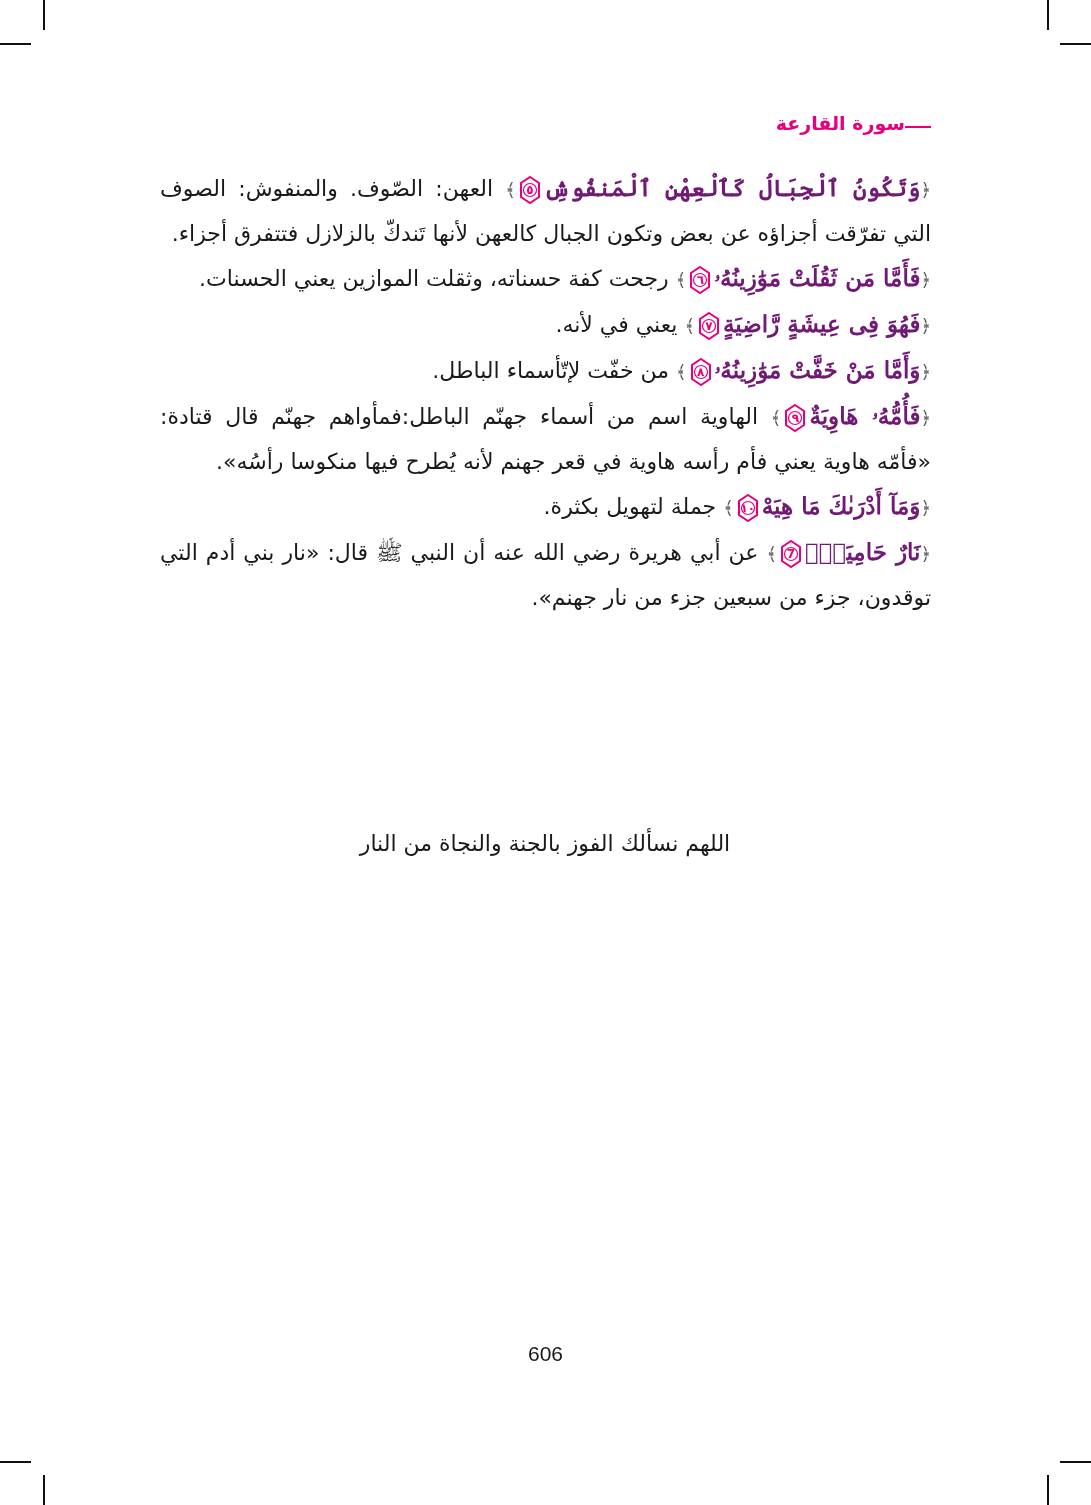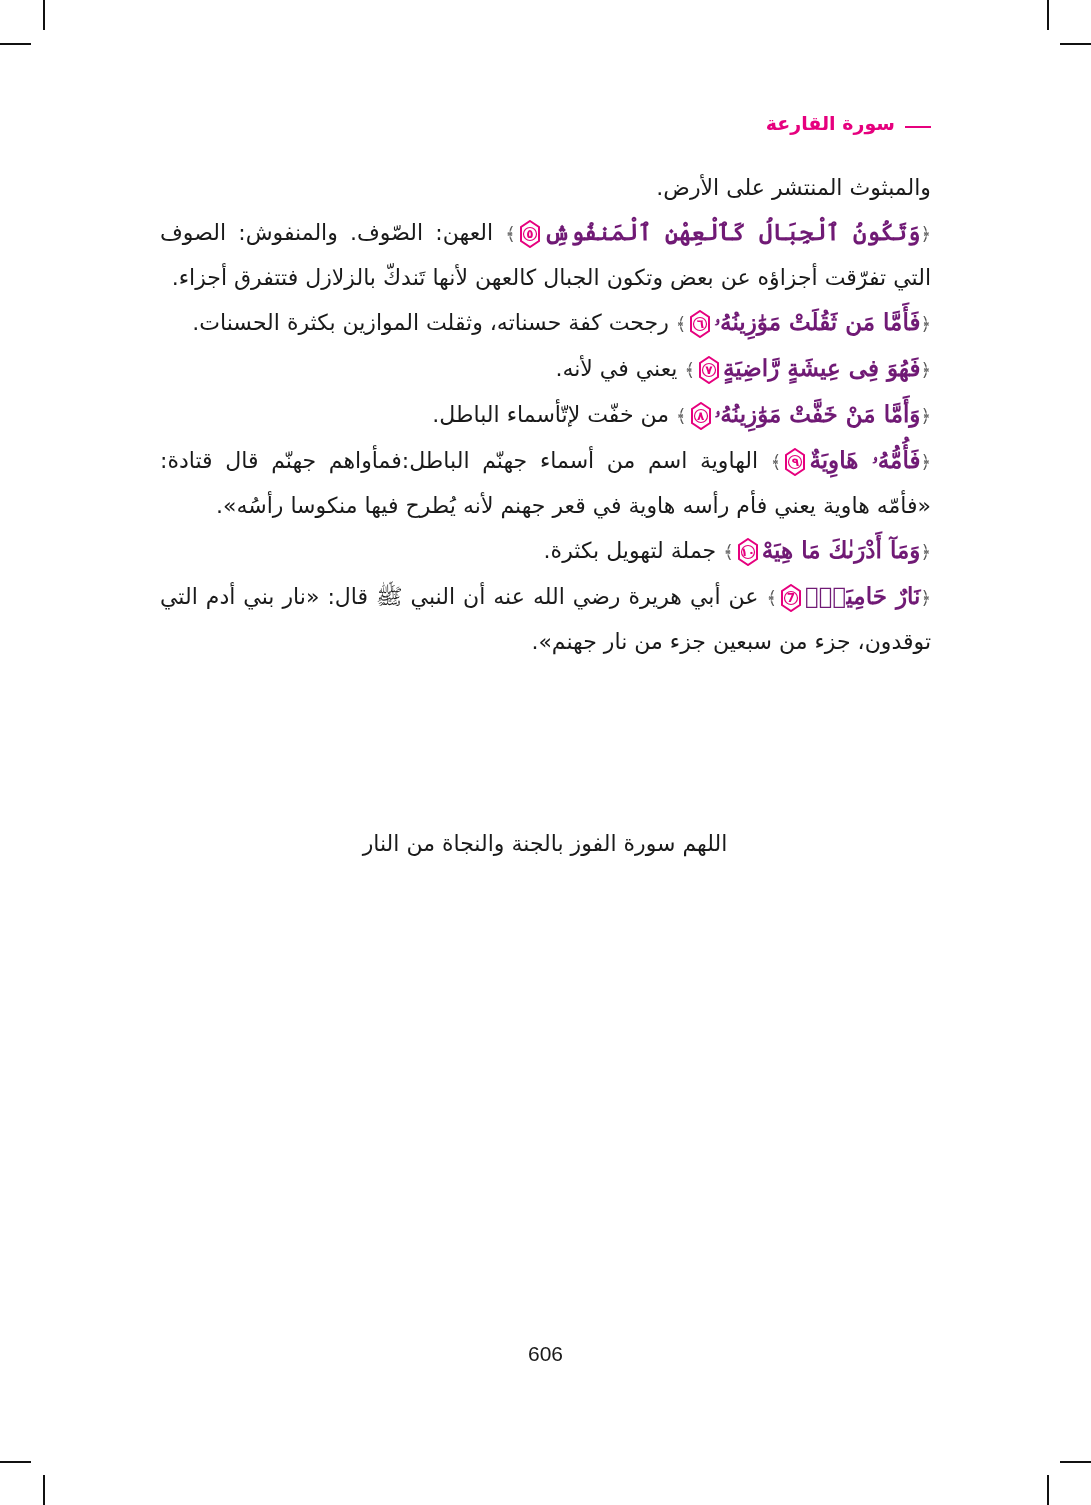--- a/index.html
+++ b/index.html
@@ -24,21 +24,20 @@
     .crop.h { height: 1.5px; width: 31px; }
 
     
     .running-header {
       position: absolute;
       top: 112px;
       right: 160px;
       direction: rtl;
       display: flex;
       align-items: center;
-      gap: 10px;
       color: #E6007E;
     }
     .running-header .rule {
       width: 26px;
       height: 2px;
       background: #E6007E;
       margin-top: 8px;
     }
     .running-header .title {
       font-family: "DejaVu Sans", sans-serif;
@@ -135,42 +134,39 @@
 <div class="crop v" style="left:1047px;top:1475px;"></div>
 <div class="crop h" style="left:1060px;top:1461px;"></div>
 
 <div class="running-header">
   <span class="rule"></span>
   <span class="title">سورة القارعة</span>
 </div>
 
 <div class="text-block">
 
-  <p class="para">
-    <span>والمبثوث المنتشر على الأرض.</span>
-  </p>
 
   <p class="para">
     <span class="bracket">﴿</span><span class="verse">وَتَكُونُ ٱلْجِبَالُ كَٱلْعِهْنِ ٱلْمَنفُوشِ</span><span class="medallion">
         <svg width="24" height="28" viewBox="0 0 24 28">
           <path d="M12 1 L21 7 L21 21 L12 27 L3 21 L3 7 Z" fill="none" stroke="#E6007E" stroke-width="2"></path>
           <circle cx="12" cy="14" r="6.5" fill="none" stroke="#E6007E" stroke-width="1.2"></circle>
         </svg>
         <span class="num">٥</span>
       </span><span class="bracket">﴾</span><span> العهن:  الصّوف.  والمنفوش: الصوف التي تفرّقت أجزاؤه عن بعض وتكون الجبال كالعهن لأنها تَندكّ بالزلازل فتتفرق أجزاء.</span>
   </p>
 
   <p class="para">
     <span class="bracket">﴿</span><span class="verse">فَأَمَّا مَن ثَقُلَتْ مَوَٰزِينُهُۥ</span><span class="medallion">
         <svg width="24" height="28" viewBox="0 0 24 28">
           <path d="M12 1 L21 7 L21 21 L12 27 L3 21 L3 7 Z" fill="none" stroke="#E6007E" stroke-width="2"></path>
           <circle cx="12" cy="14" r="6.5" fill="none" stroke="#E6007E" stroke-width="1.2"></circle>
         </svg>
         <span class="num">٦</span>
-      </span><span class="bracket">﴾</span><span> رجحت كفة حسناته، وثقلت الموازين بكثرة الحسنات.</span>
+      </span><span class="bracket">﴾</span><span> رجحت كفة حسناته، وثقلت الموازين يعني الحسنات.</span>
   </p>
 
   <p class="para">
     <span class="bracket">﴿</span><span class="verse">فَهُوَ فِى عِيشَةٍ رَّاضِيَةٍ</span><span class="medallion">
         <svg width="24" height="28" viewBox="0 0 24 28">
           <path d="M12 1 L21 7 L21 21 L12 27 L3 21 L3 7 Z" fill="none" stroke="#E6007E" stroke-width="2"></path>
           <circle cx="12" cy="14" r="6.5" fill="none" stroke="#E6007E" stroke-width="1.2"></circle>
         </svg>
         <span class="num">٧</span>
       </span><span class="bracket">﴾</span><span> يعني في لأنه.</span>
@@ -212,16 +208,16 @@
           <path d="M12 1 L21 7 L21 21 L12 27 L3 21 L3 7 Z" fill="none" stroke="#E6007E" stroke-width="2"></path>
           <circle cx="12" cy="14" r="6.5" fill="none" stroke="#E6007E" stroke-width="1.2"></circle>
         </svg>
         <span class="num">7</span>
       </span><span class="bracket">﴾</span><span> عن أبي هريرة رضي الله عنه أن النبي ﷺ قال: «نار بني أدم التي توقدون، جزء من سبعين جزء من نار جهنم».</span>
   </p>
 
 </div>
 
 <div class="closing">
-  <p>اللهم سورة الفوز بالجنة والنجاة من النار</p>
+  <p>اللهم نسألك الفوز بالجنة والنجاة من النار</p>
 </div>
 
 <div class="page-number">606</div>
 
 </body></html>

